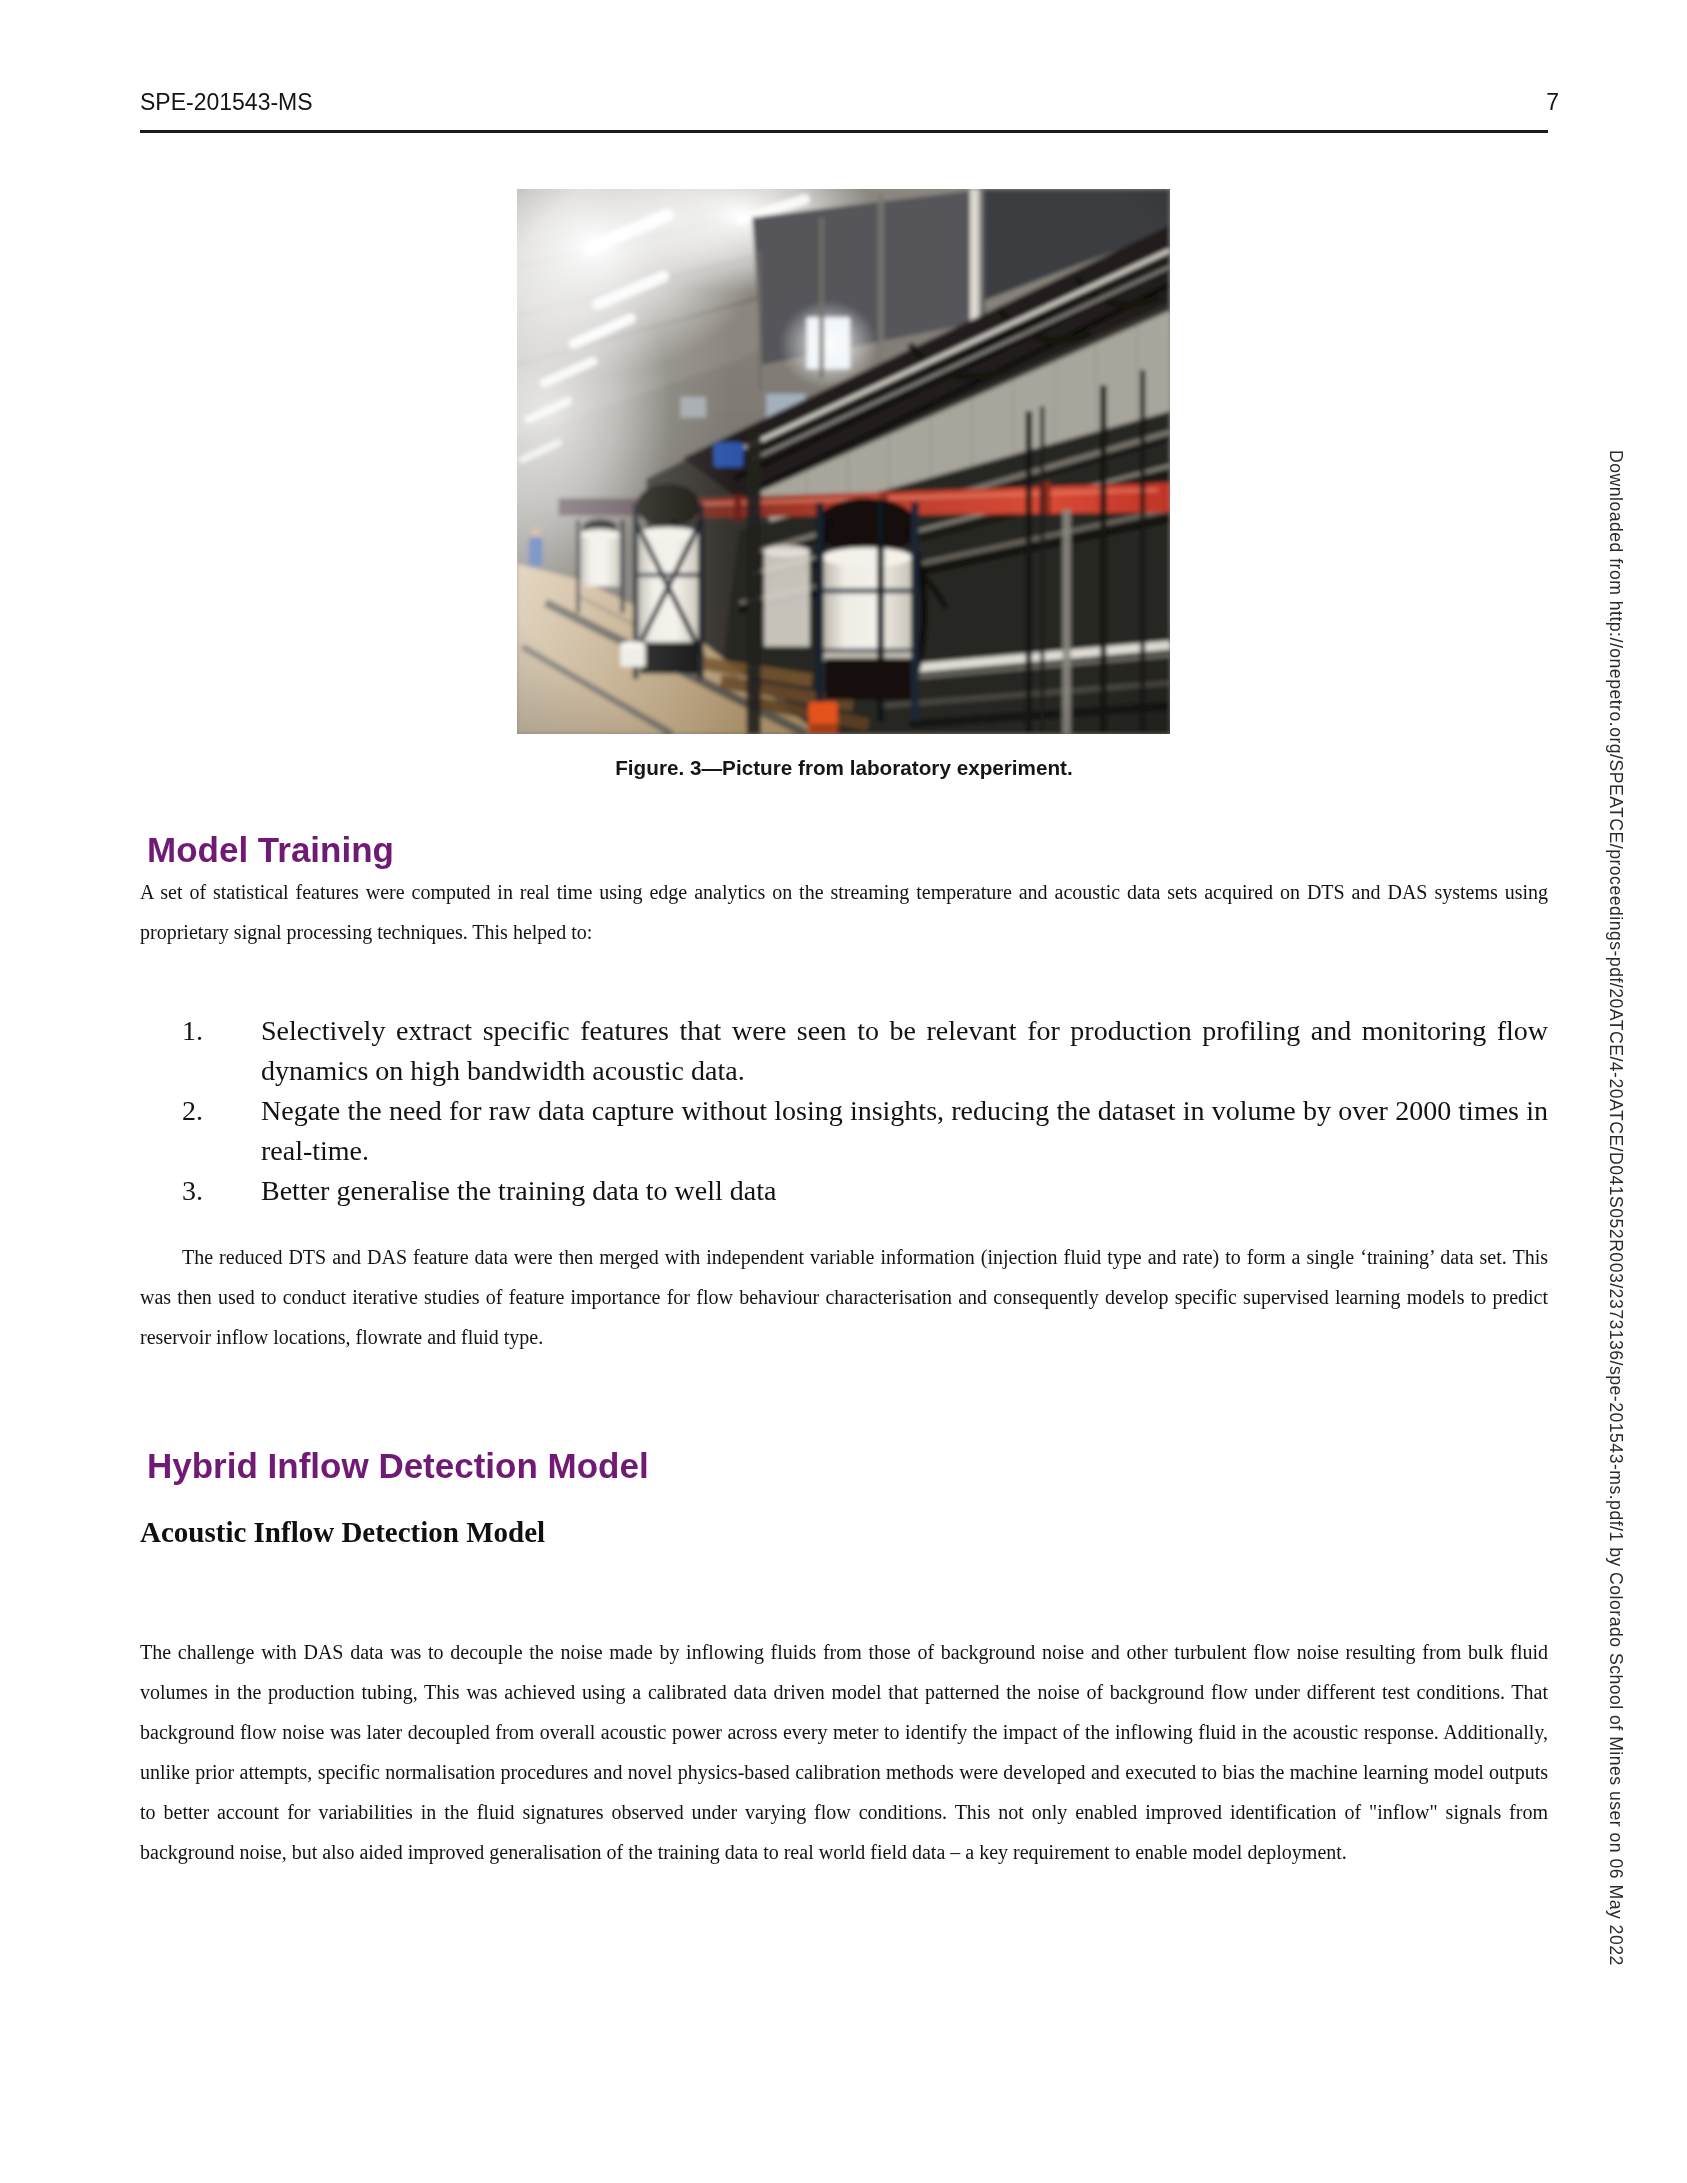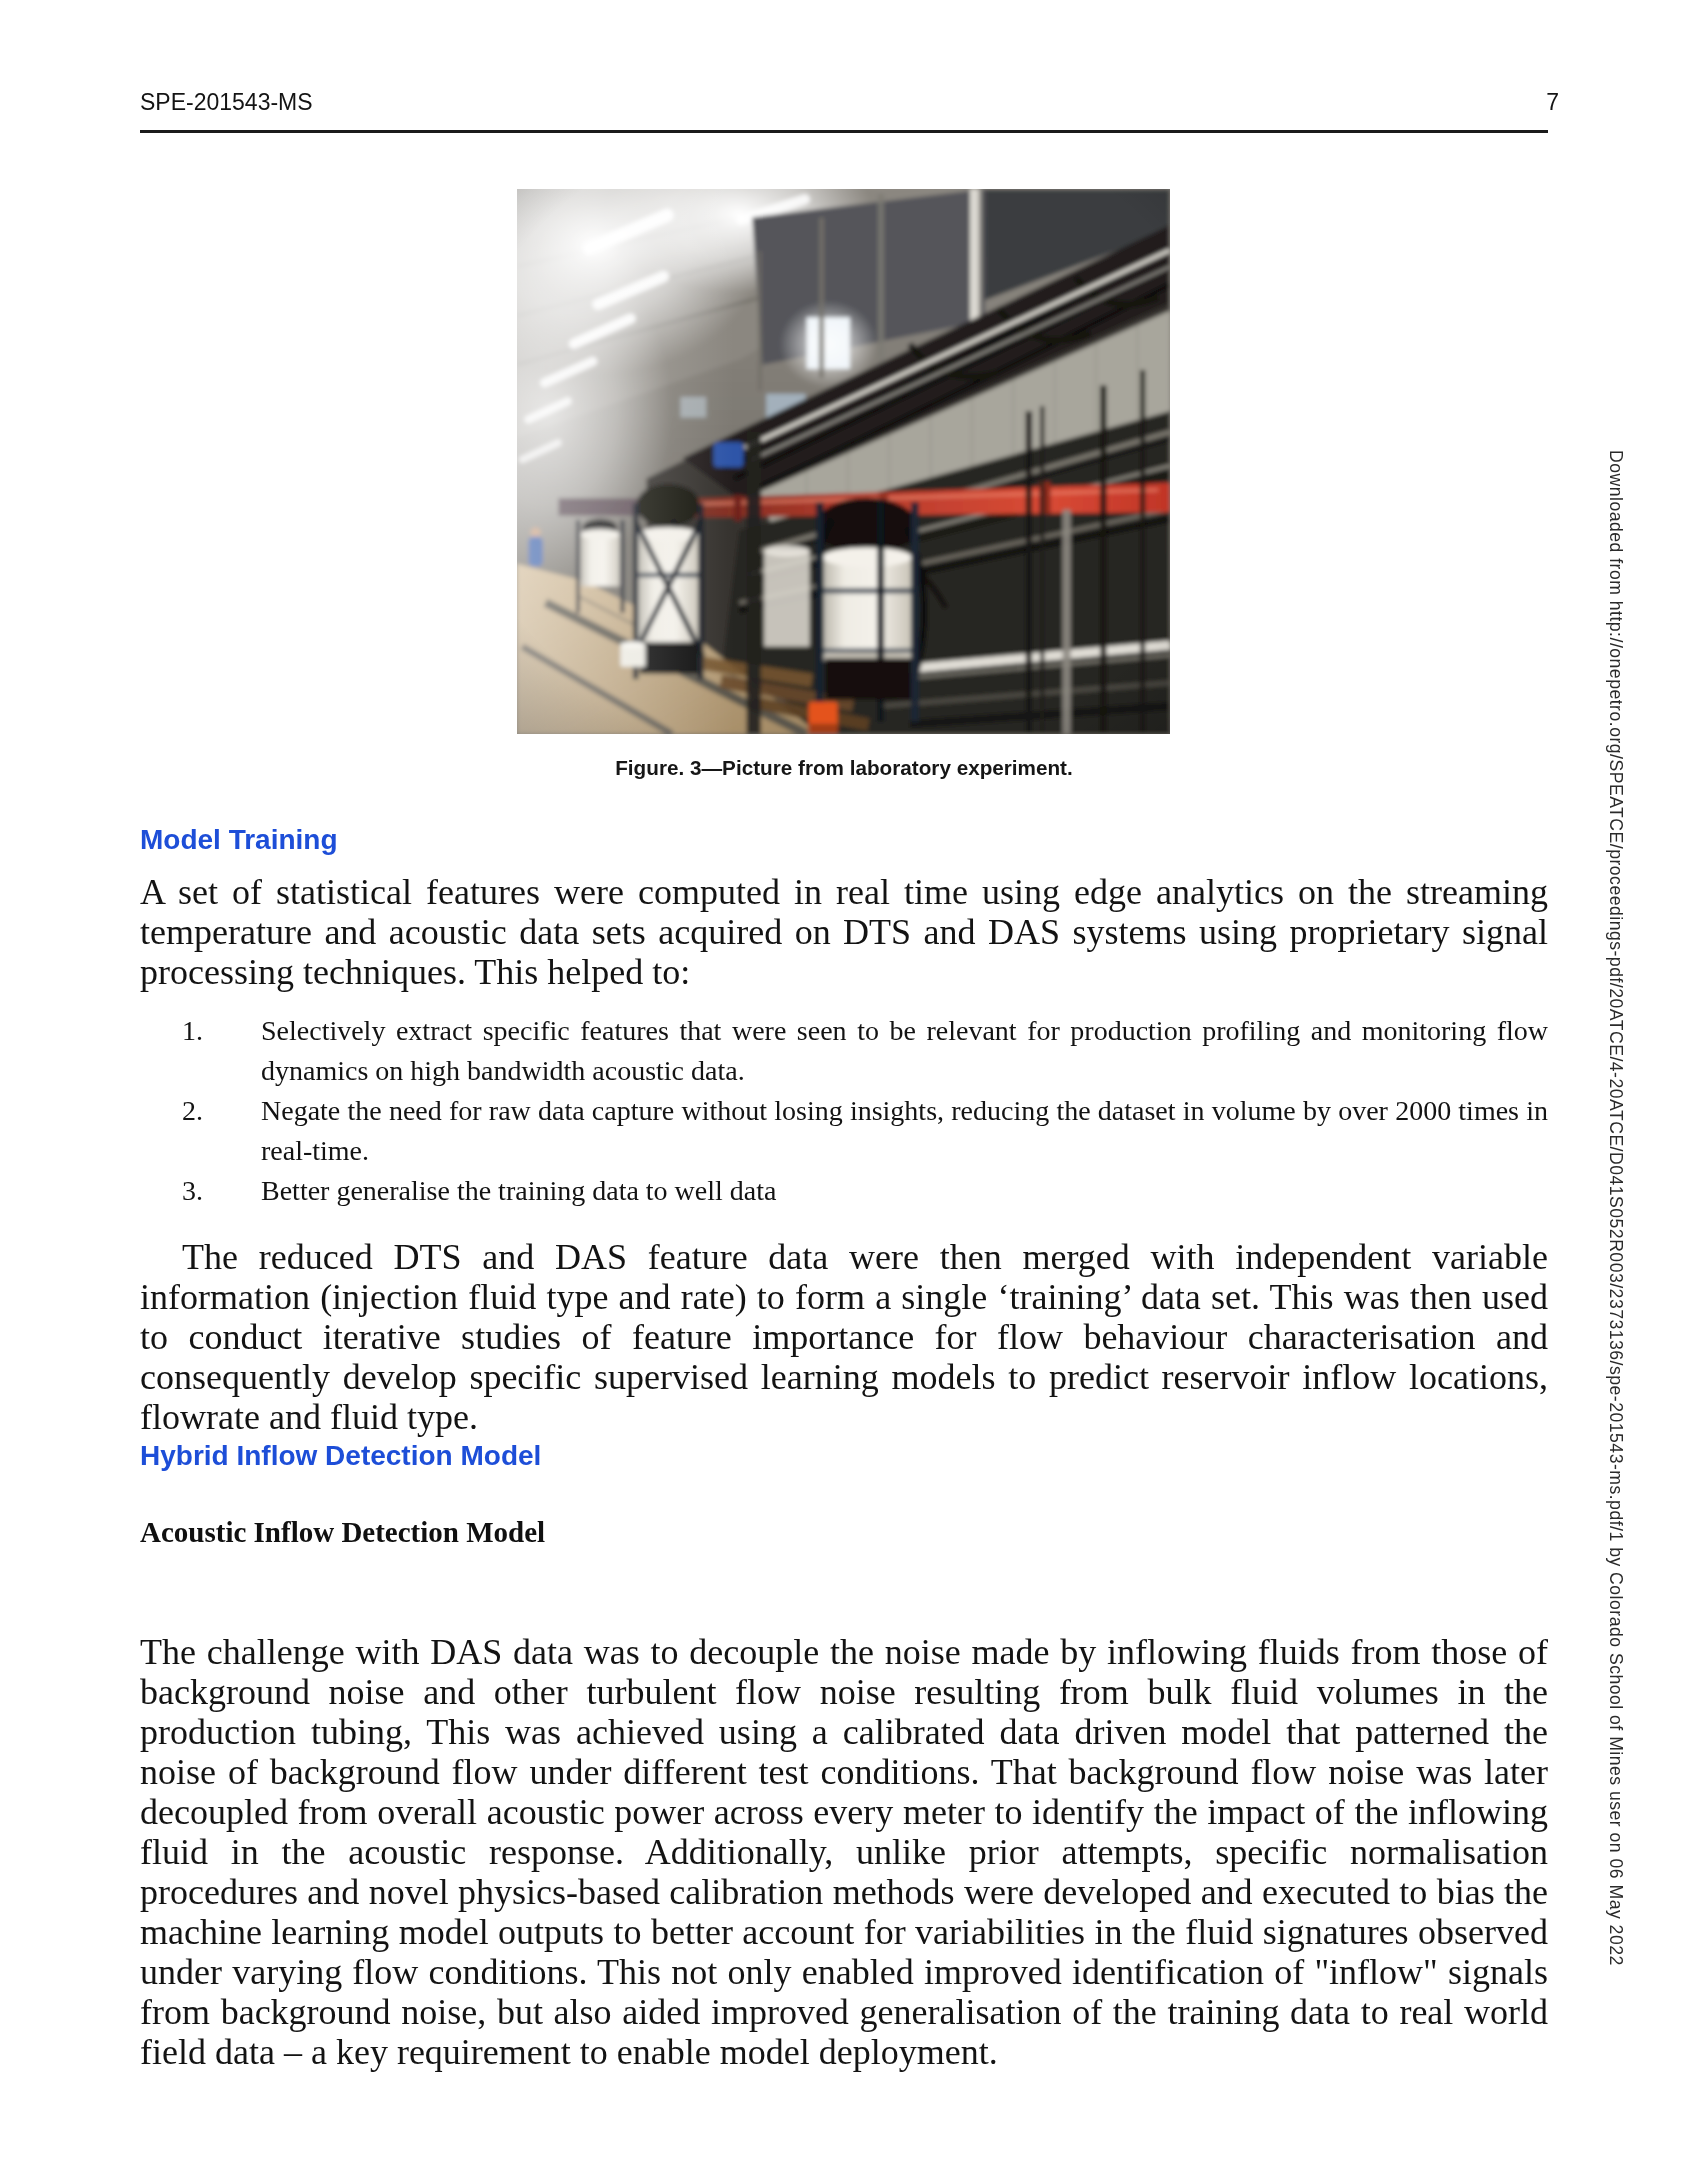--- a/index.html
+++ b/index.html
@@ -34,35 +34,35 @@
   .photo svg { display: block; width: 100%; height: 100%; }
   .fig-caption {
     position: absolute; left: 140px; top: 756px; width: 1408px;
     text-align: center;
     font-family: Liberation Sans, sans-serif;
     font-weight: bold; font-size: 20.7px; color: #161616;
   }
   .h1 {
     position: absolute; left: 140px;
     font-family: "Liberation Sans", "DejaVu Sans", sans-serif;
-    font-weight: bold; font-size: 28px; line-height: 1.05; color: #1d4ed8;
-    margin: 0;
+    font-weight: bold; font-size: 35px; line-height: 1.05; color: #701a75;
+    margin: 7px;
   }
   #h1-model   { top: 825px; }
   #h1-hybrid  { top: 1441px; }
   .h3 {
     position: absolute; left: 140px; top: 1515px;
     font-family: "Liberation Serif", "DejaVu Serif", serif;
     font-weight: bold; font-size: 29px; line-height: 1.2; color: #101010;
     margin: 0;
     text-align: right;
   }
   .para {
     position: absolute; left: 140px; width: 1408px;
-    font-size: 36px; line-height: 40px;
+    font-size: 20px; line-height: 40px;
     text-align: justify; margin: 0; color: #131313;
   }
   #para-intro   { top: 872px; }
   #para-closing { top: 1237px; text-indent: 42px; font-family: Liberation Serif, serif; }
   #para-body    { top: 1620px; margin-top: 12px; }
   .num-list {
     position: absolute; left: 140px; top: 1011px; width: 1408px;
     font-size: 28px; line-height: 40px; color: #131313;
   }
   .li { display: flex; }

